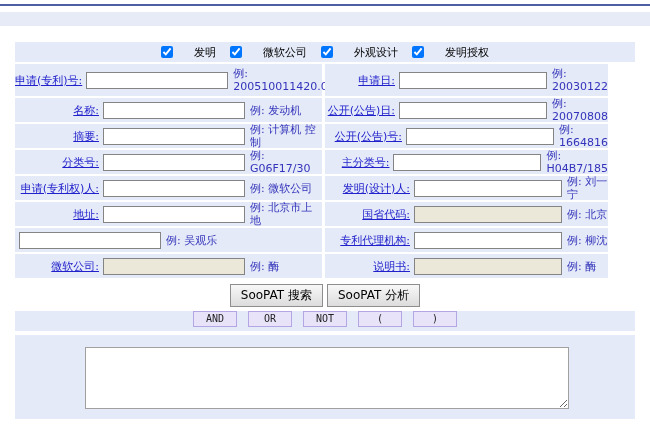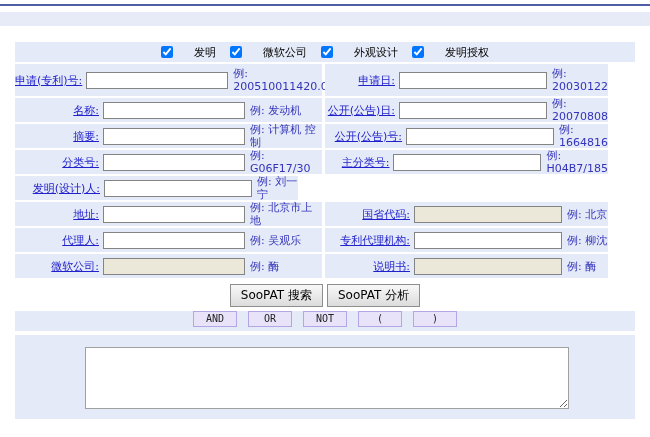--- a/index.html
+++ b/index.html
@@ -126,20 +126,25 @@
       <span class="fex"><span>例:</span> <span>G06F17/30</span></span>
     </div>
     <div class="half right">
       <span class="flabel"><a>主分类号:</a></span>
       <input class="fin" style="">
       <span class="fex"><span>例:</span> <span>H04B7/185</span></span>
     </div>
   </div>
 
   <div class="frow">
+    <div class="half left">
+      <span class="flabel"><a>申请(专利权)人:</a></span>
+      <input class="fin" style="">
+      <span class="fex"><span>例:</span> <span>微软公司</span></span>
+    </div>
     <div class="half right">
       <span class="flabel"><a>发明(设计)人:</a></span>
       <input class="fin" style="">
       <span class="fex"><span>例:</span> <span>刘一宁</span></span>
     </div>
   </div>
 
   <div class="frow">
     <div class="half left">
       <span class="flabel"><a>地址:</a></span>
@@ -148,21 +153,20 @@
     </div>
     <div class="half right">
       <span class="flabel"><a>国省代码:</a></span>
       <input class="fin disabled" disabled="" style="">
       <span class="fex"><span>例:</span> <span>北京</span></span>
     </div>
   </div>
 
   <div class="frow">
     <div class="half left">
-      <span class="flabel"><a>代理人:</a></span>
       <input class="fin" style="">
       <span class="fex"><span>例:</span> <span>吴观乐</span></span>
     </div>
     <div class="half right">
       <span class="flabel"><a>专利代理机构:</a></span>
       <input class="fin" style="">
       <span class="fex"><span>例:</span> <span>柳沈</span></span>
     </div>
   </div>
 

